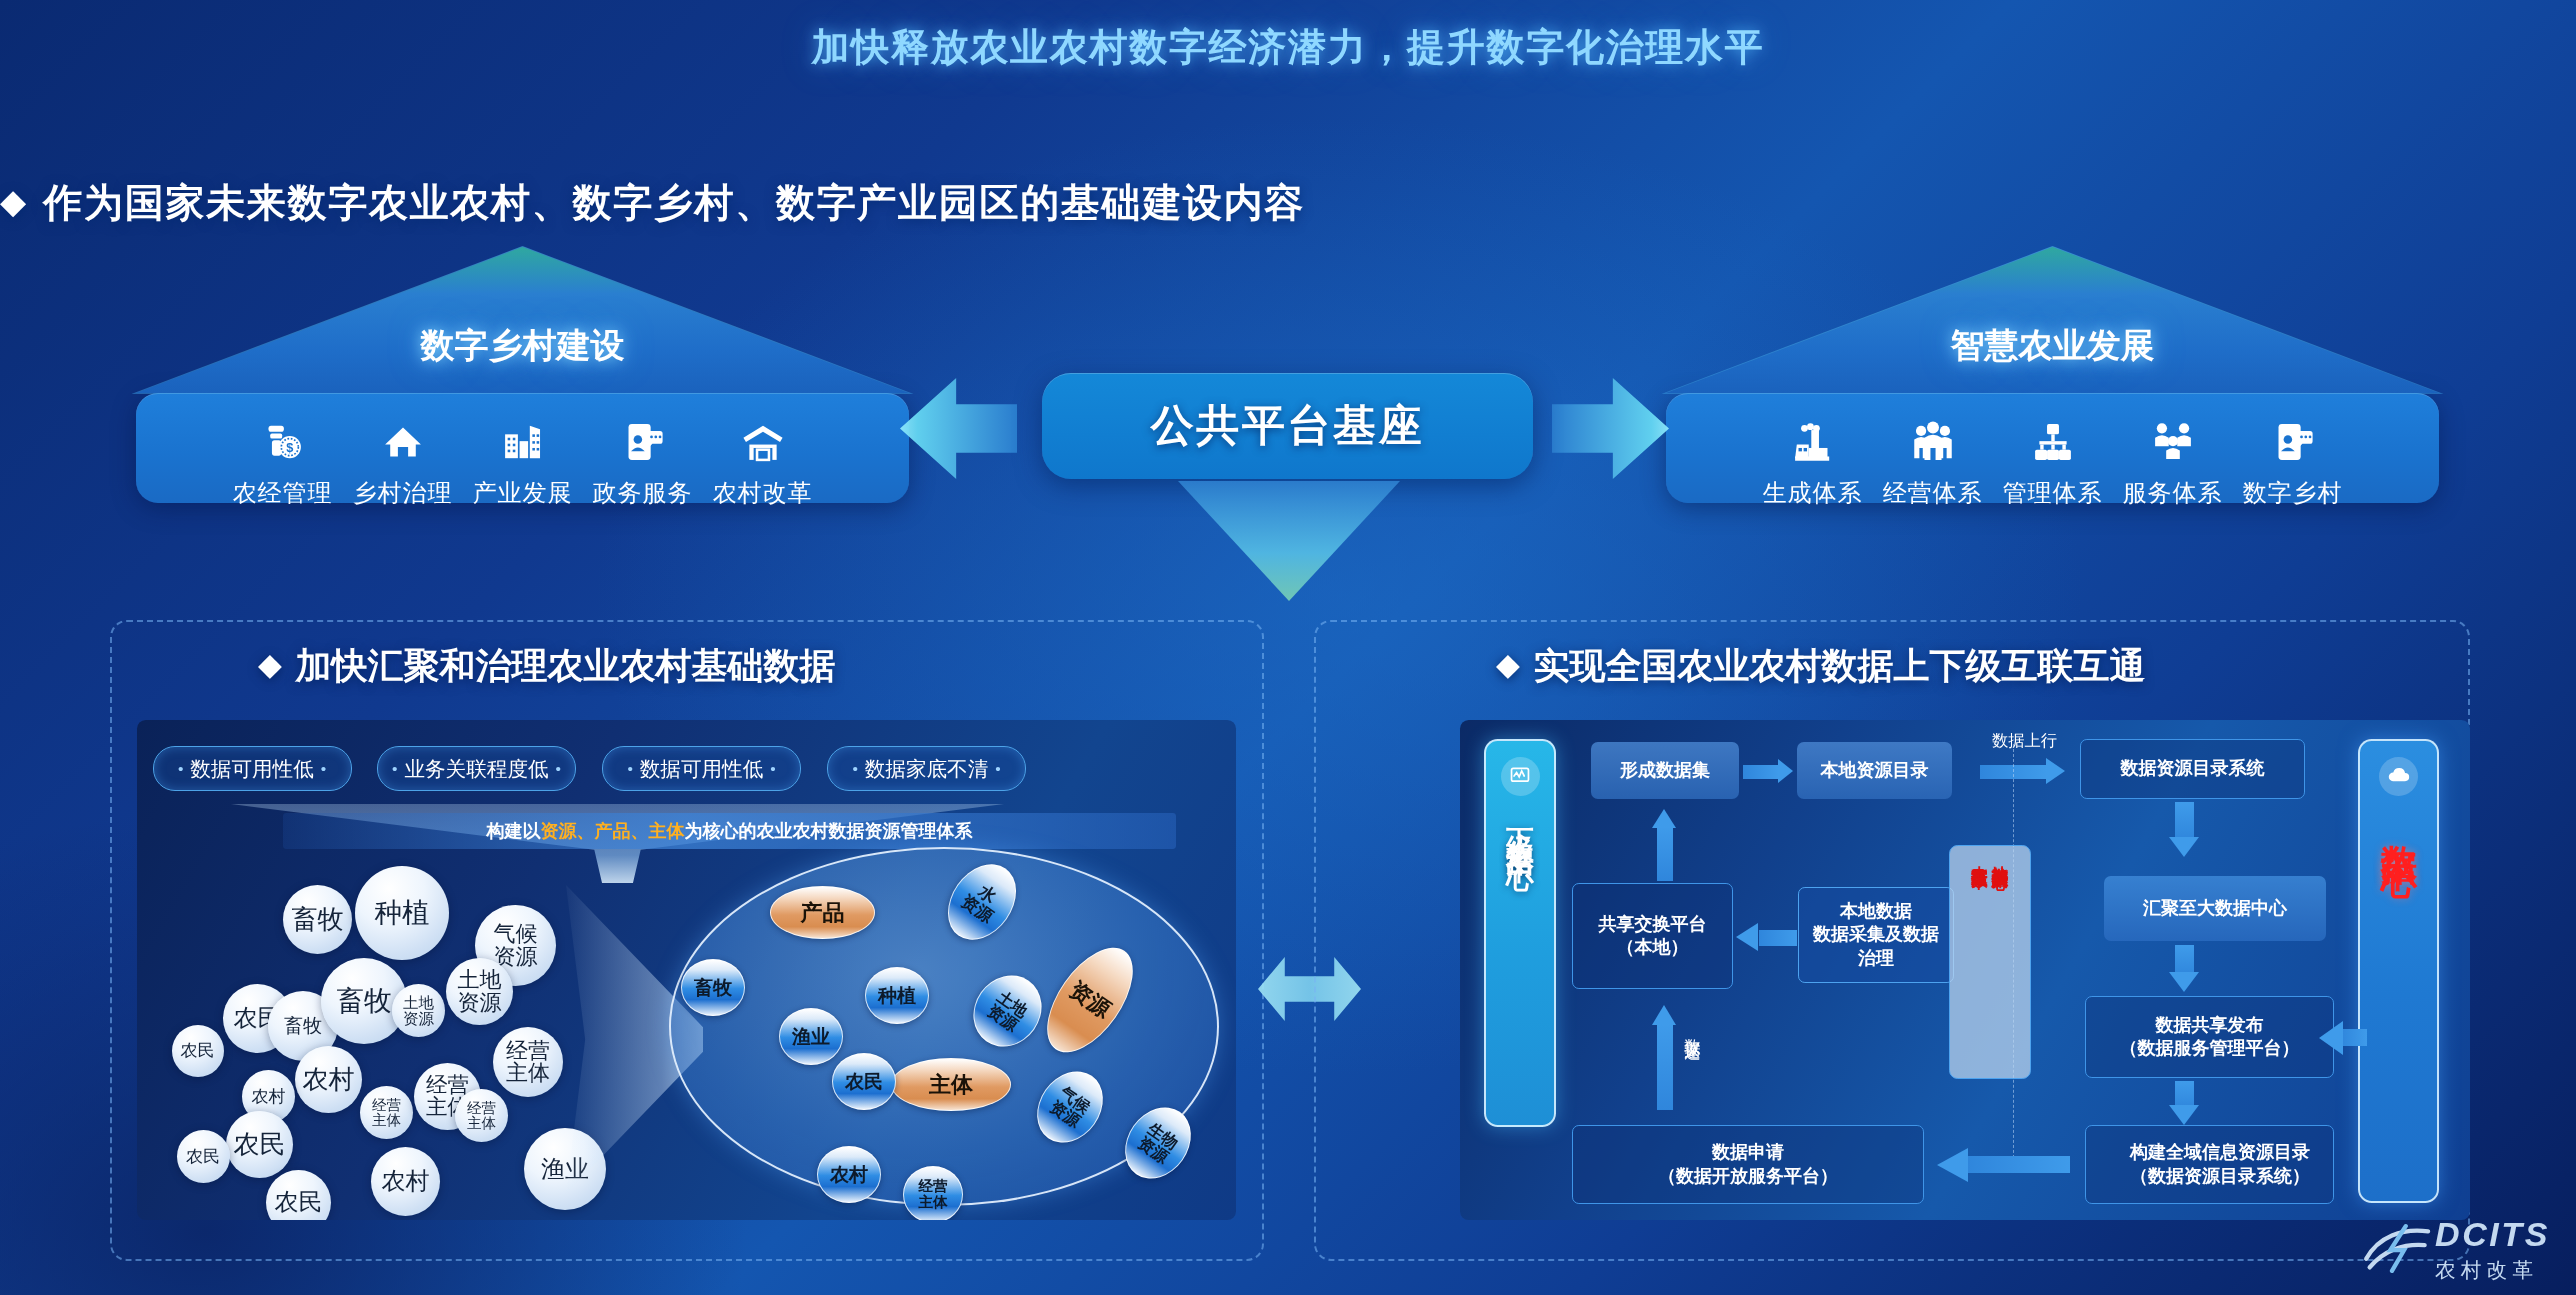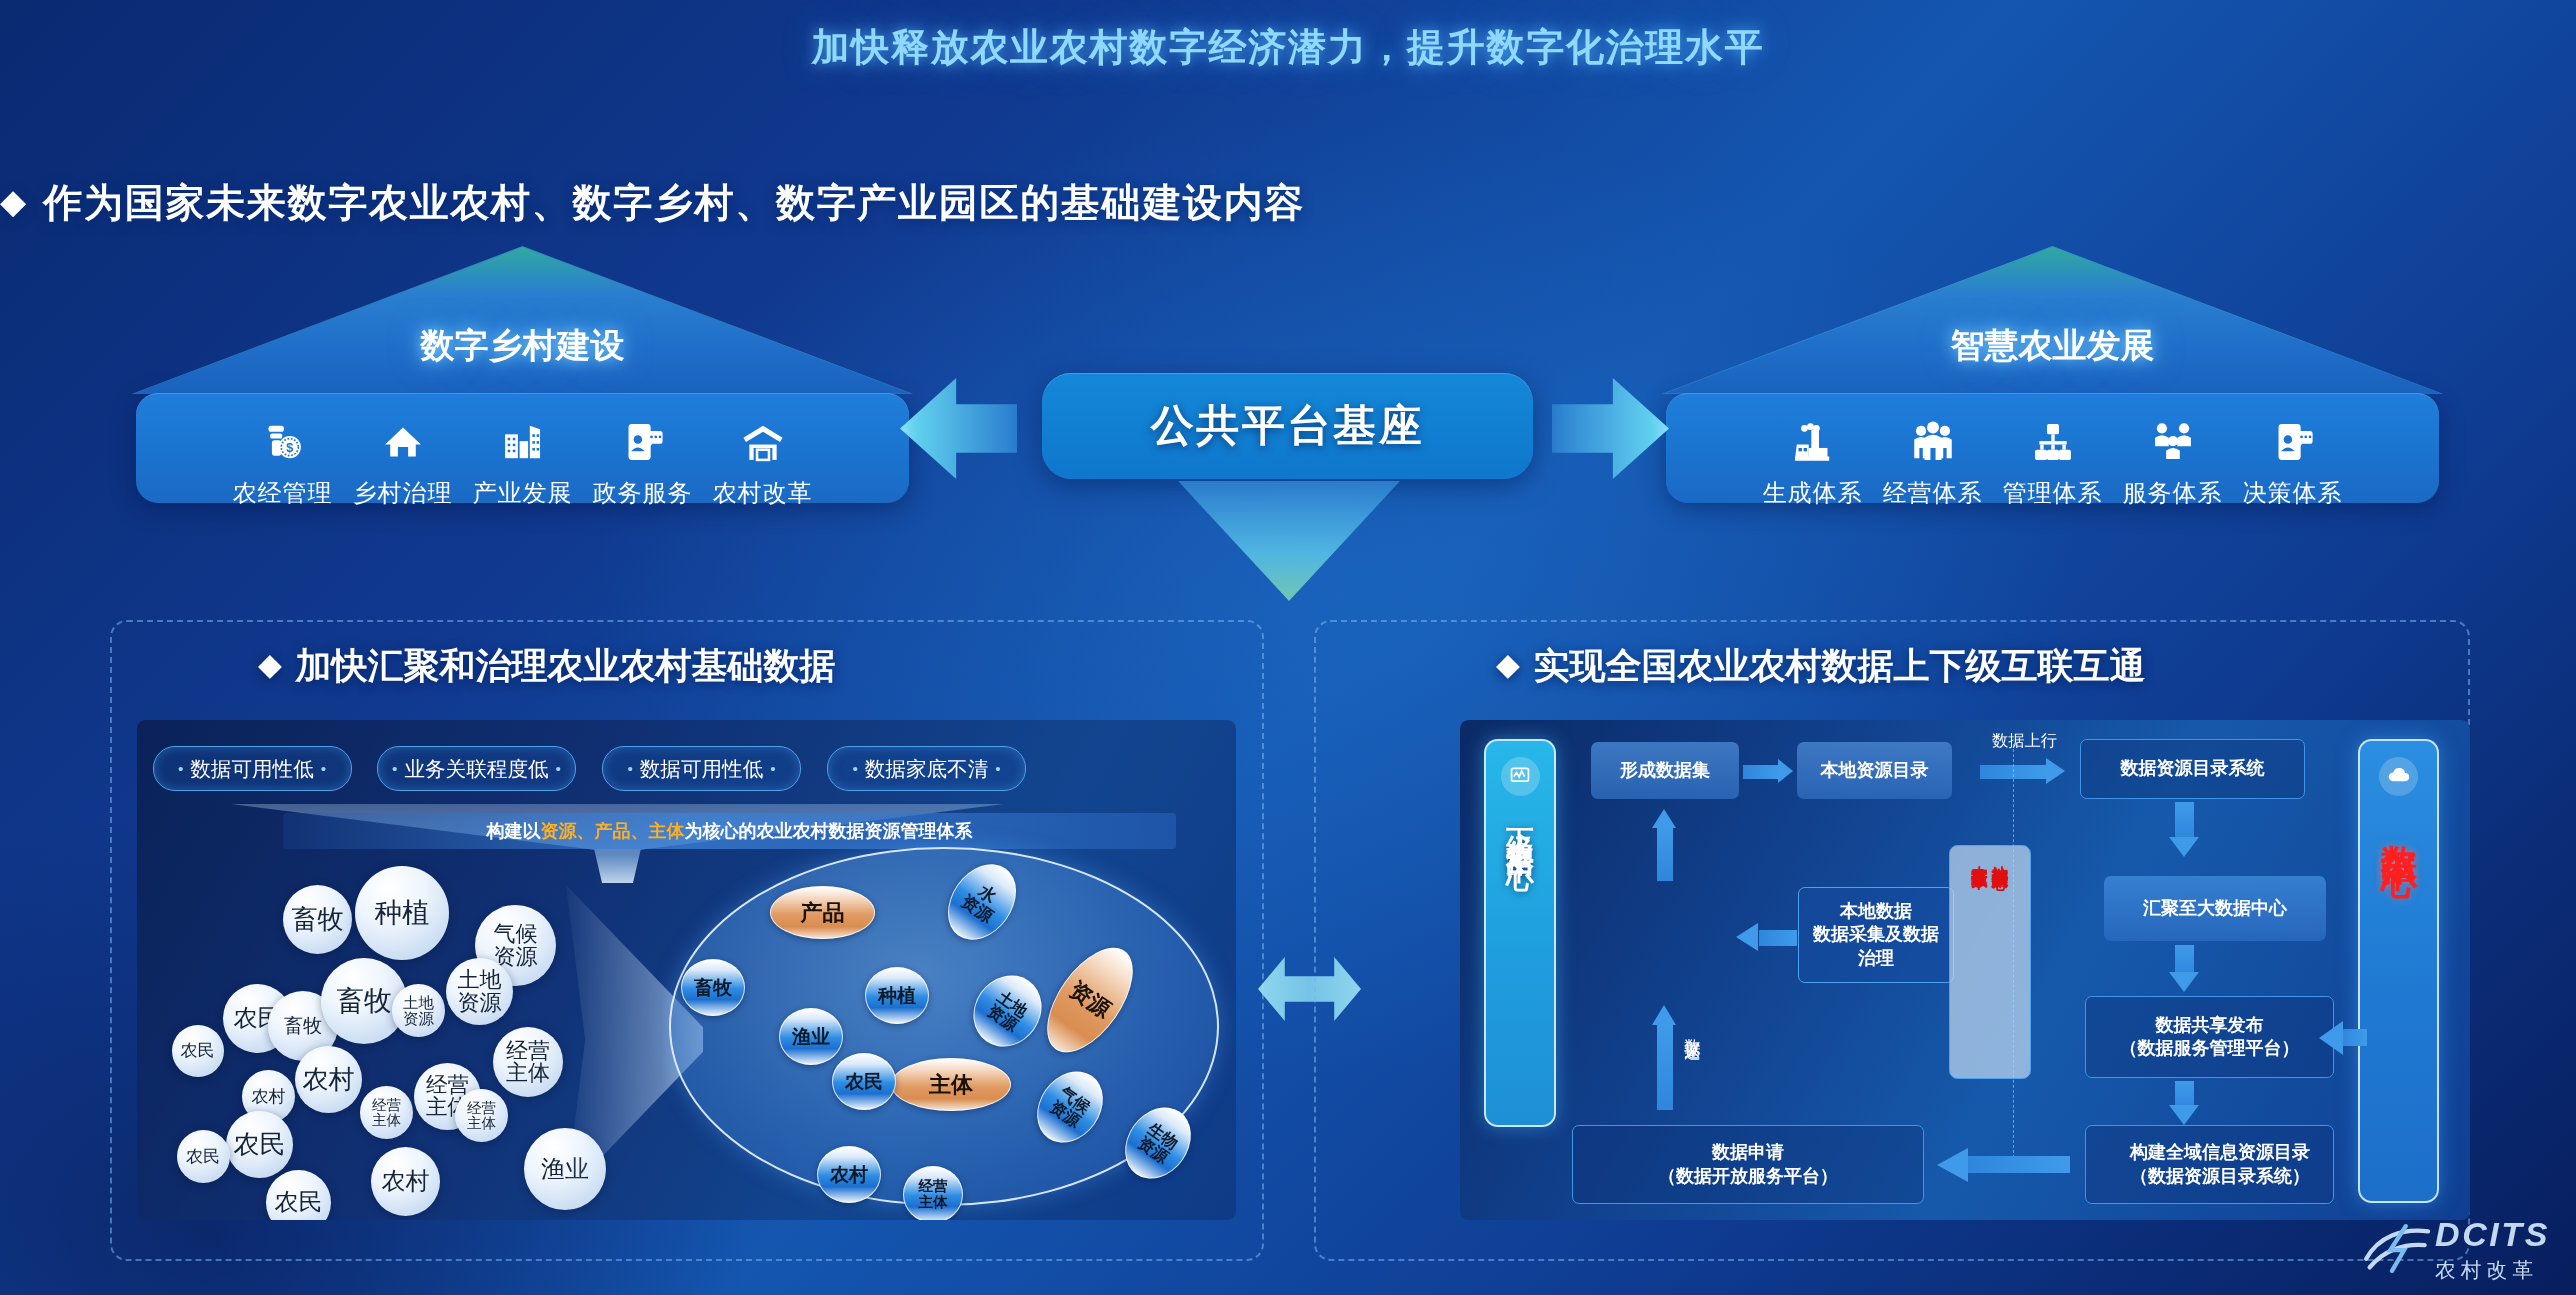--- a/index.html
+++ b/index.html
@@ -443,21 +443,21 @@
                 <path d="M13 38 q8 -9 16 0 Z" fill="#1a73cf"></path>
             <path d="M31 14 h16 a3 3 0 0 1 3 3 v9 a3 3 0 0 1 -3 3 h-9 l-5 5 v-5 h-2 a3 3 0 0 1 -3 -3 v-9 a3 3 0 0 1 3 -3Z"></path>
             <g fill="#1a73cf">
                   <circle cx="37" cy="21" r="1.6"></circle>
                   <circle cx="42" cy="21" r="1.6"></circle>
                   <circle cx="47" cy="21" r="1.6"></circle>
                 </g>
           </g>
             </svg>
         </div>
-        <div class="lbl">决策体系</div>
+        <div class="lbl">数字乡村</div>
       </div>
     </div>
   </div>
 
   <div class="arrow-left">
       <div class="shape"></div>
     </div>
   <div class="arrow-right">
       <div class="shape"></div>
     </div>
@@ -616,20 +616,24 @@
 
     <div class="fbox out" style="left:620px; top:19px; width:225px; height:60px;">
       <span>数据资源目录系统</span>
     </div>
 
     <div class="dashline" style="left:553px; top:24px; height:429px;"></div>
 
     <div class="fa up" style="left:197px; top:106px; width:15.5px; height:55px;"></div>
     <div class="tri-r" style="left:192px; top:89px; border-bottom:19px solid #3f9bea; border-left:12px solid transparent; border-right:12px solid transparent;"></div>
 
+    <div class="fbox out" style="left:112px; top:163px; width:161px; height:106px; flex-direction:column;">
+      <span>共享交换平台</span>
+      <span>（本地）</span>
+    </div>
     <div class="fa" style="left:299px; top:210px; width:38px; height:15.5px;"></div>
     <div class="tri-r" style="left:276px; top:203px; border-right:22px solid #3f9bea; border-top:14.6px solid transparent; border-bottom:14.6px solid transparent;"></div>
     <div class="fbox out2" style="left:338px; top:167px; width:156px; height:96px; flex-direction:column;">
       <span>本地数据</span>
       <span>数据采集及数据治理</span>
     </div>
 
     <div class="redbox" style="left:489px; top:125px; width:82px; height:234px;">
       <div class="vtxt">本审及据查汇至数中</div>
       <div class="vtxt">地核数稽后聚大据心</div>

